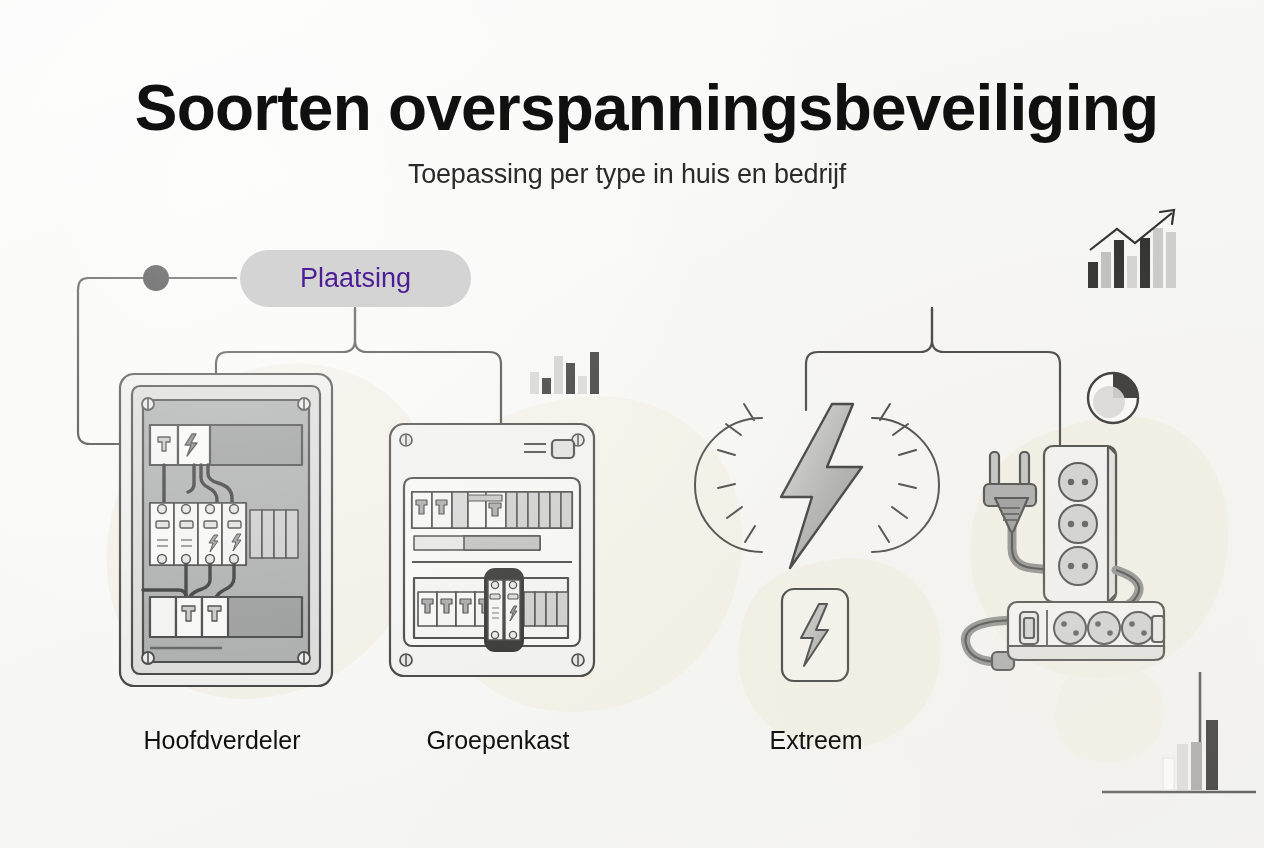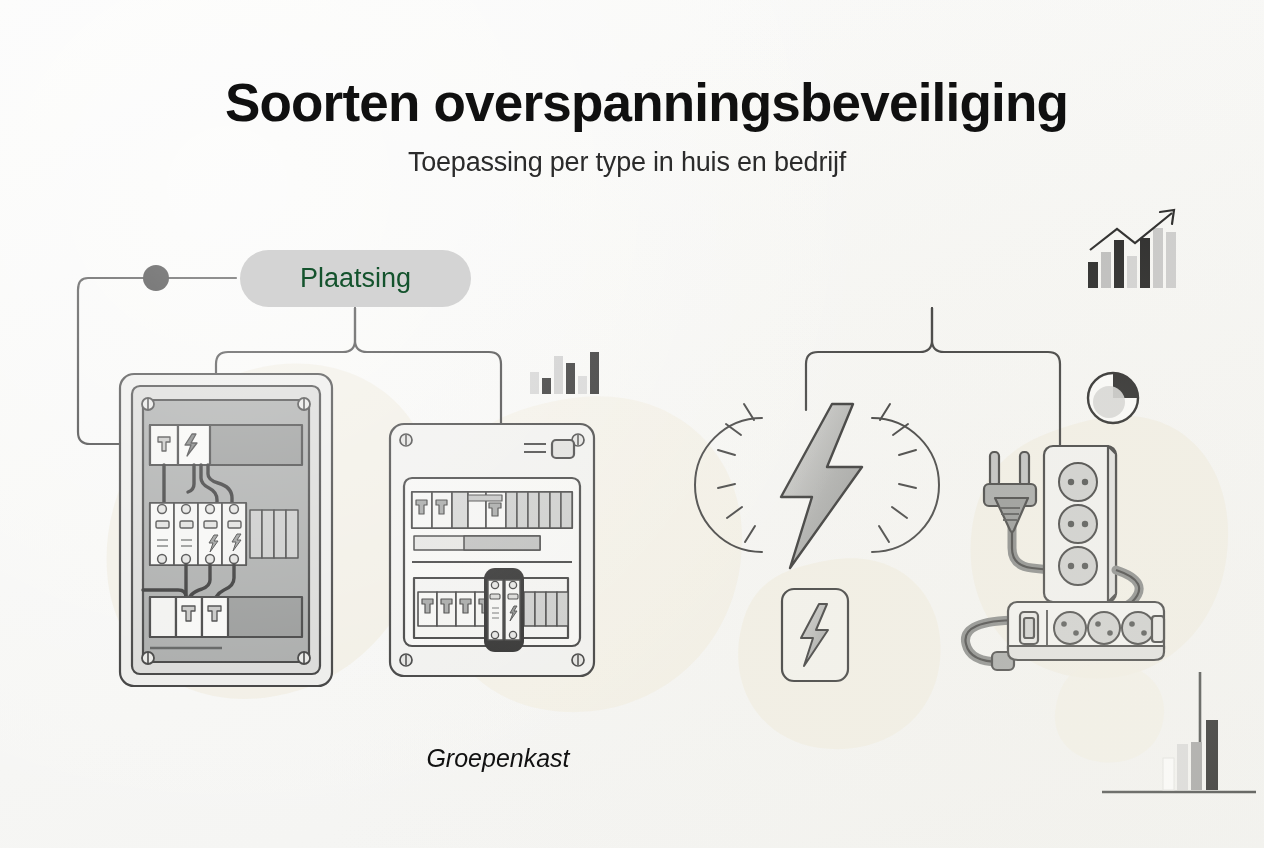--- a/index.html
+++ b/index.html
@@ -6,33 +6,33 @@
   body{width:1264px;height:848px;overflow:hidden;
        font-family:"Liberation Sans","DejaVu Sans",sans-serif;}
   #stage{position:relative;width:1264px;height:848px;
          background:linear-gradient(160deg,#fbfbfa 0%,#f7f7f5 45%,#f3f3f1 100%);}
   #stage::after{content:"";position:absolute;inset:0;pointer-events:none;
        background:
          radial-gradient(circle at 18% 22%, rgba(255,255,255,.55) 0%, rgba(255,255,255,0) 55%),
          radial-gradient(circle at 85% 80%, rgba(240,238,228,.35) 0%, rgba(255,255,255,0) 60%);}
   .lyr{position:absolute;left:0;top:0;width:1264px;height:848px;}
   #titleWrap{position:absolute;left:0;top:74px;width:1264px;text-align:center;z-index:6;}
-  #mainTitle{font-size:53px;font-weight:700;color:#101010;letter-spacing:-.8px;
+  #mainTitle{font-size:64px;font-weight:700;color:#101010;letter-spacing:-.8px;
              line-height:1.08;margin:0;padding-left:29px;}
   #subTitle{font-size:27px;font-weight:400;color:#2b2b2b;margin:16px 10px 0 0;
             letter-spacing:-.2px;}
   .pill{position:absolute;background:#d4d4d4;border-radius:34px;
         display:flex;align-items:center;justify-content:center;
-        font-size:27px;color:#14532d;z-index:6;text-align:right;}
+        font-size:27px;color:#4c1d95;z-index:6;text-align:right;}
   #pillPlaatsing{left:240px;top:250px;width:231px;height:57px;}
   #pillNiveau{left:824px;top:250px;width:216px;height:57px;}
   .nodelabel{position:absolute;font-size:25px;color:#111;z-index:6;
              text-align:center;white-space:nowrap;}
   #lblHoofd{left:34px;top:726px;width:376px;}
-  #lblGroep{left:320px;top:744px;width:356px;font-style:italic;}
+  #lblGroep{left:320px;top:726px;width:356px;}
   #lblExtreem{left:676px;top:726px;width:280px;}
   #lblNormaal{left:920px;top:726px;width:280px;}
 </style>
 </head>
 <body>
 
 <div id="stage">
 
   <svg class="lyr" viewBox="0 0 1264 848" xmlns="http://www.w3.org/2000/svg">
     <path d="M250 370 C340 345 420 395 430 470 C442 560 392 660 300 690
@@ -402,15 +402,17 @@
     </g>
   </svg>
 
   <div id="titleWrap">
     <h1 id="mainTitle">Soorten overspanningsbeveiliging</h1>
     <p id="subTitle">Toepassing per type in huis en bedrijf</p>
   </div>
 
   <div class="pill" id="pillPlaatsing">Plaatsing</div>
 
+  <div class="nodelabel" id="lblHoofd">Hoofdverdeler</div>
   <div class="nodelabel" id="lblGroep">Groepenkast</div>
+  <div class="nodelabel" id="lblExtreem">Extreem</div>
 
 </div>
 
 </body></html>

